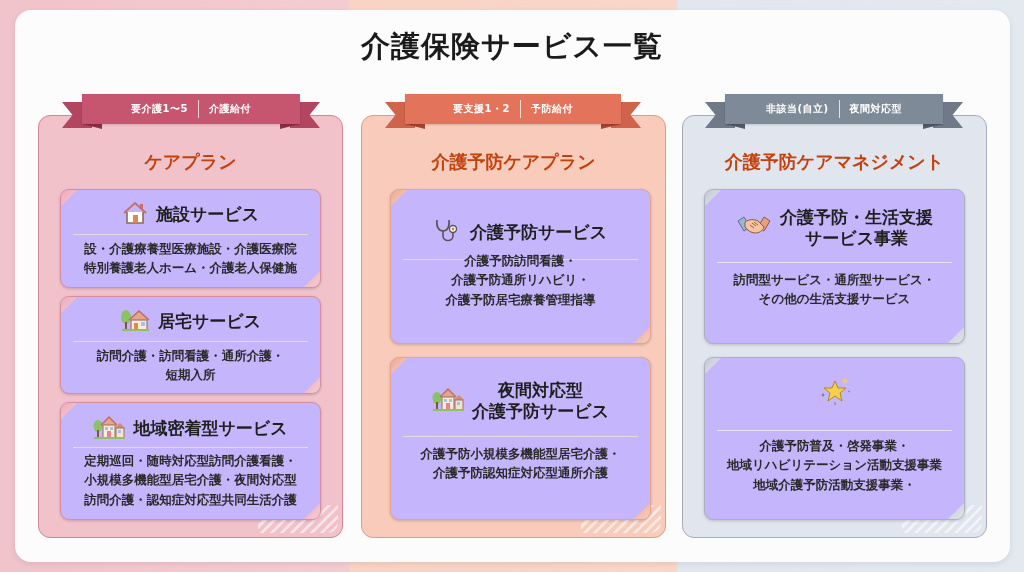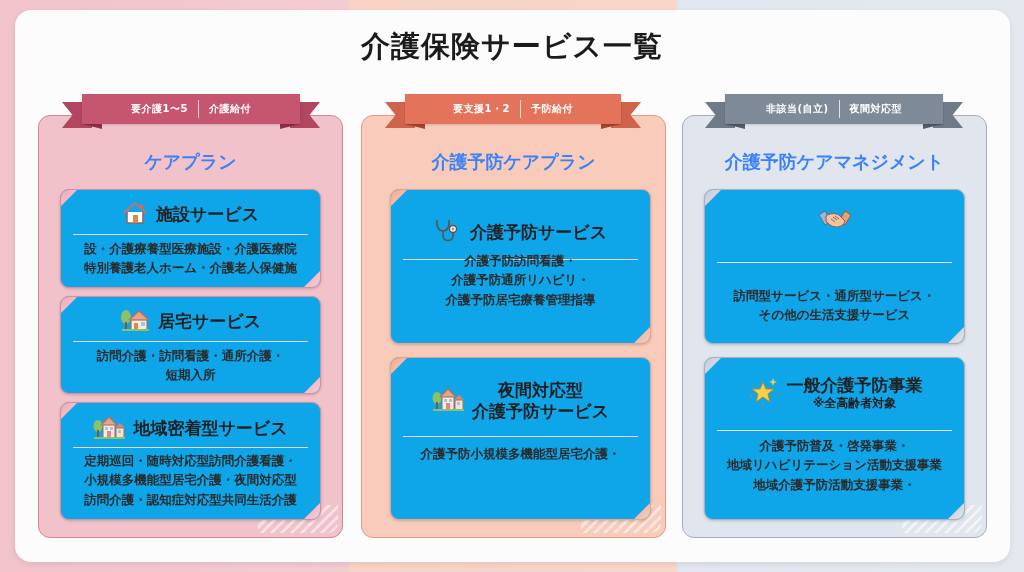--- a/index.html
+++ b/index.html
@@ -60,24 +60,24 @@
   .r2 .band { background: #e3745b; }
   .r2 .tail { background: #d0634b; }
   .r2 .fold { background: #a94431; }
   .r3 { left: 705px; width: 258px; }
   .r3 .band { background: #7f8a99; }
   .r3 .tail { background: #6f7988; }
   .r3 .fold { background: #525b69; }
 
   .plan {
     position: absolute; top: 150px; width: 305px; text-align: center;
-    font-size: 18px; font-weight: bold; color: #3b82f6;
+    font-size: 18px; font-weight: bold; color: #c2410c;
   }
   .card {
-    position: absolute; background: #0ea5e9; border-radius: 9px;
+    position: absolute; background: #c4b5fd; border-radius: 9px;
     box-shadow: 0 1px 3px rgba(0,0,0,0.18);
     overflow: hidden;
     padding-left: 29px;
   }
   .card.p { border: 1.5px solid #d68f9e; }
   .card.o { border: 1.5px solid #e3a490; margin-left: 8px; }
   .card.g { border: 1.5px solid #aab2bf; }
   .card .cornerTL {
     position: absolute; left: 0; top: 0; width: 16px; height: 16px;
     clip-path: polygon(0 0, 100% 0, 0 100%);
@@ -260,20 +260,21 @@
         </svg>
     </span>
     <span class="tt">
       <span style="display:block">夜間対応型</span>
       <span style="display:block">介護予防サービス</span>
     </span>
   </div>
   <div class="rule" style="top:78px;"></div>
   <div class="body" style="top:86px;">
     <div>介護予防小規模多機能型居宅介護・</div>
+    <div>介護予防認知症対応型通所介護</div>
   </div>
 </div>
 
 <div class="col c3">
     <div class="stripes"></div>
   </div>
 <div class="ribbon r3">
   <div class="tail l"></div>
   <div class="tail r"></div>
   <div class="fold l"></div>
@@ -291,45 +292,45 @@
   <div class="cornerBR"></div>
   <div class="head" style="position:absolute; left:0; right:0; top:17px;">
     <span class="icon">
       <svg width="36" height="26" viewBox="0 0 36 26">
           <path d="M2 8 L8 4 L14 14 L8 18 Z" fill="#9ab7d8" stroke="#5b6e86" stroke-width="1"></path>
           <path d="M34 8 L28 4 L22 14 L28 18 Z" fill="#e7a07a" stroke="#8a5d45" stroke-width="1"></path>
           <path d="M9 9 C13 6 18 6 22 8 L28 14 C27 18 23 20 19 20 C15 20 11 17 9 14 Z" fill="#f4c3a0" stroke="#8a5d45" stroke-width="1"></path>
           <path d="M14 12 L18 15 M16 10 L20 13 M18 9 L22 12" stroke="#8a5d45" stroke-width="0.9"></path>
         </svg>
     </span>
+    <span class="tt">
+      <span style="display:block">介護予防・生活支援</span>
+      <span style="display:block">サービス事業</span>
+    </span>
   </div>
   <div class="rule" style="top:72px;"></div>
-  <div class="body" style="top:80px;margin-top:16px;">
+  <div class="body" style="top:80px;">
     <div>訪問型サービス・通所型サービス・</div>
     <div>その他の生活支援サービス</div>
   </div>
 </div>
 
 <div class="card g" style="left:704px; top:357px; width:261px; height:163px;">
   <div class="cornerTL"></div>
   <div class="cornerBR"></div>
   <div class="head" style="position:absolute; left:0; right:0; top:17px;">
     <span class="icon">
       <svg width="32" height="30" viewBox="0 0 32 30">
           <path d="M16 6 L19 13 L27 13 L21 18 L23 26 L16 21 L9 26 L11 18 L5 13 L13 13 Z" fill="#f6d04d" stroke="#b08a1e" stroke-width="1"></path>
           <path d="M26 2 L27 5 L30 6 L27 7 L26 10 L25 7 L22 6 L25 5 Z" fill="#f6d04d"></path>
           <circle cx="4" cy="20" r="1.4" fill="#888"></circle>
           <path d="M16 27 V30" stroke="#888" stroke-width="1.2"></path>
           <path d="M29 16 L31 17" stroke="#888" stroke-width="1.2"></path>
         </svg>
     </span>
-    <span class="tt">
-      <span style="display:block">一般介護予防事業</span>
-      <span class="sub">※全高齢者対象</span>
-    </span>
   </div>
   <div class="rule" style="top:72px;"></div>
   <div class="body" style="top:78px;">
     <div>介護予防普及・啓発事業・</div>
     <div>地域リハビリテーション活動支援事業</div>
     <div>地域介護予防活動支援事業・</div>
   </div>
 </div>
 
 </body></html>

